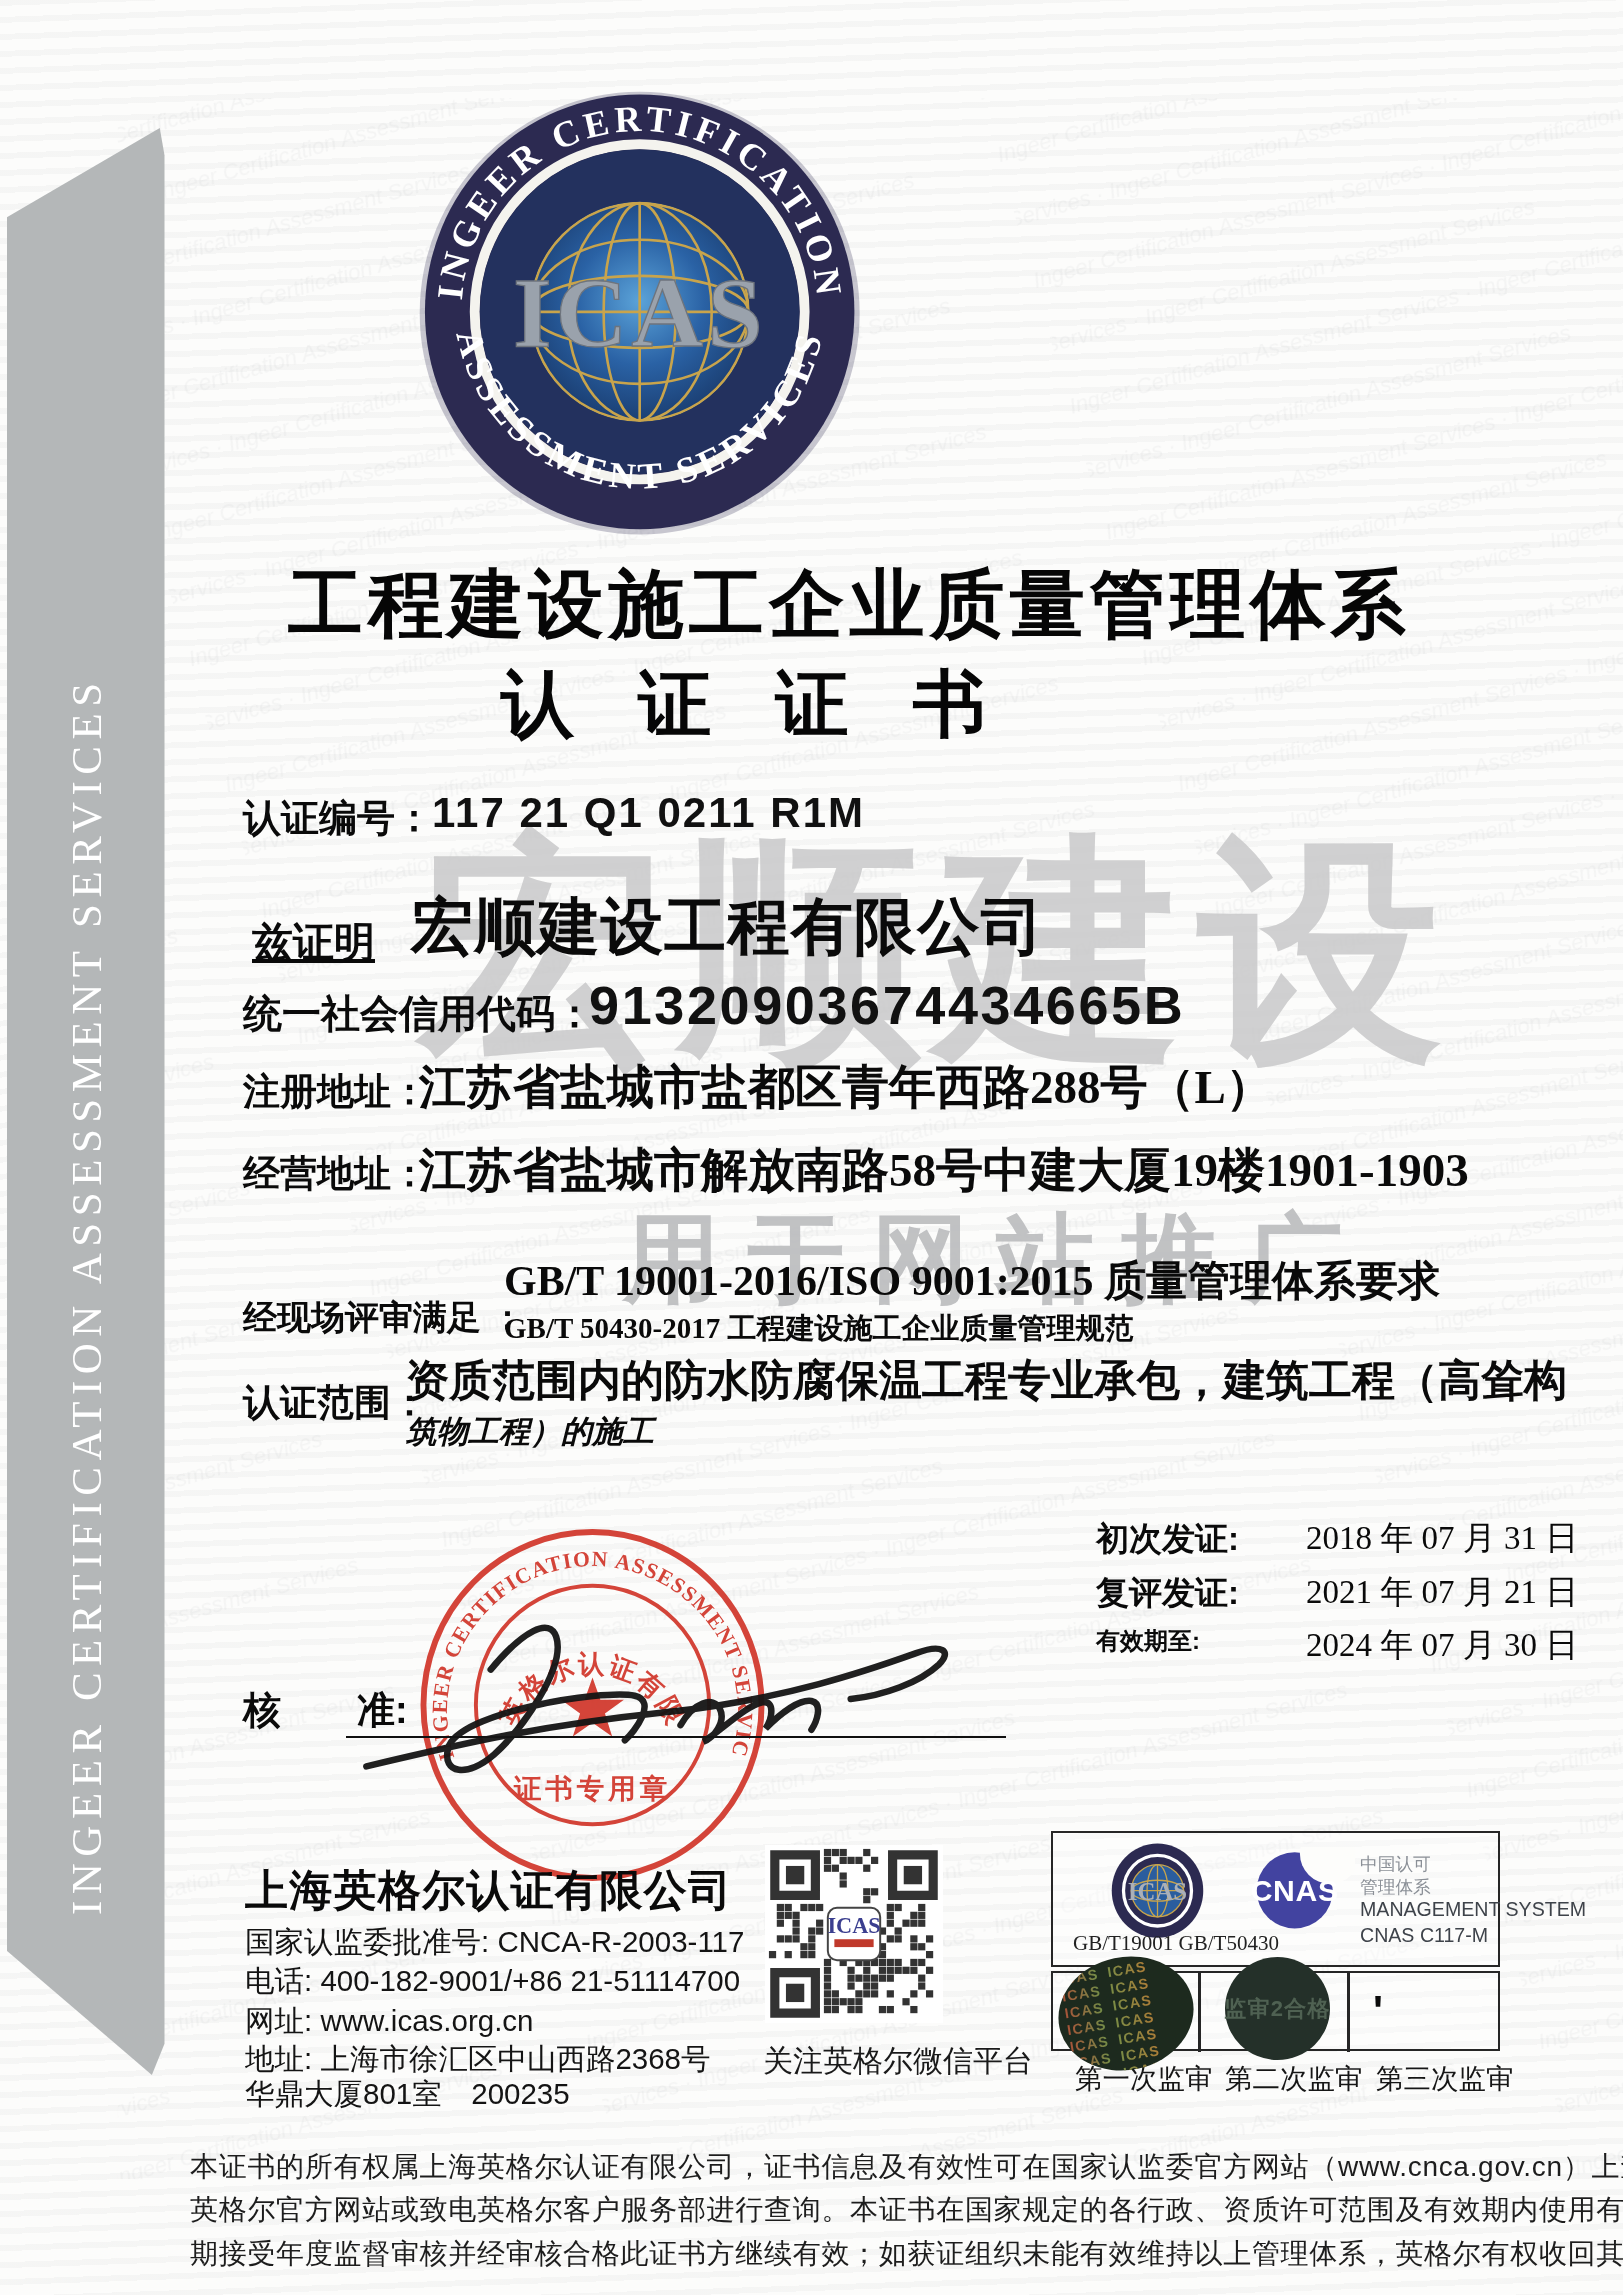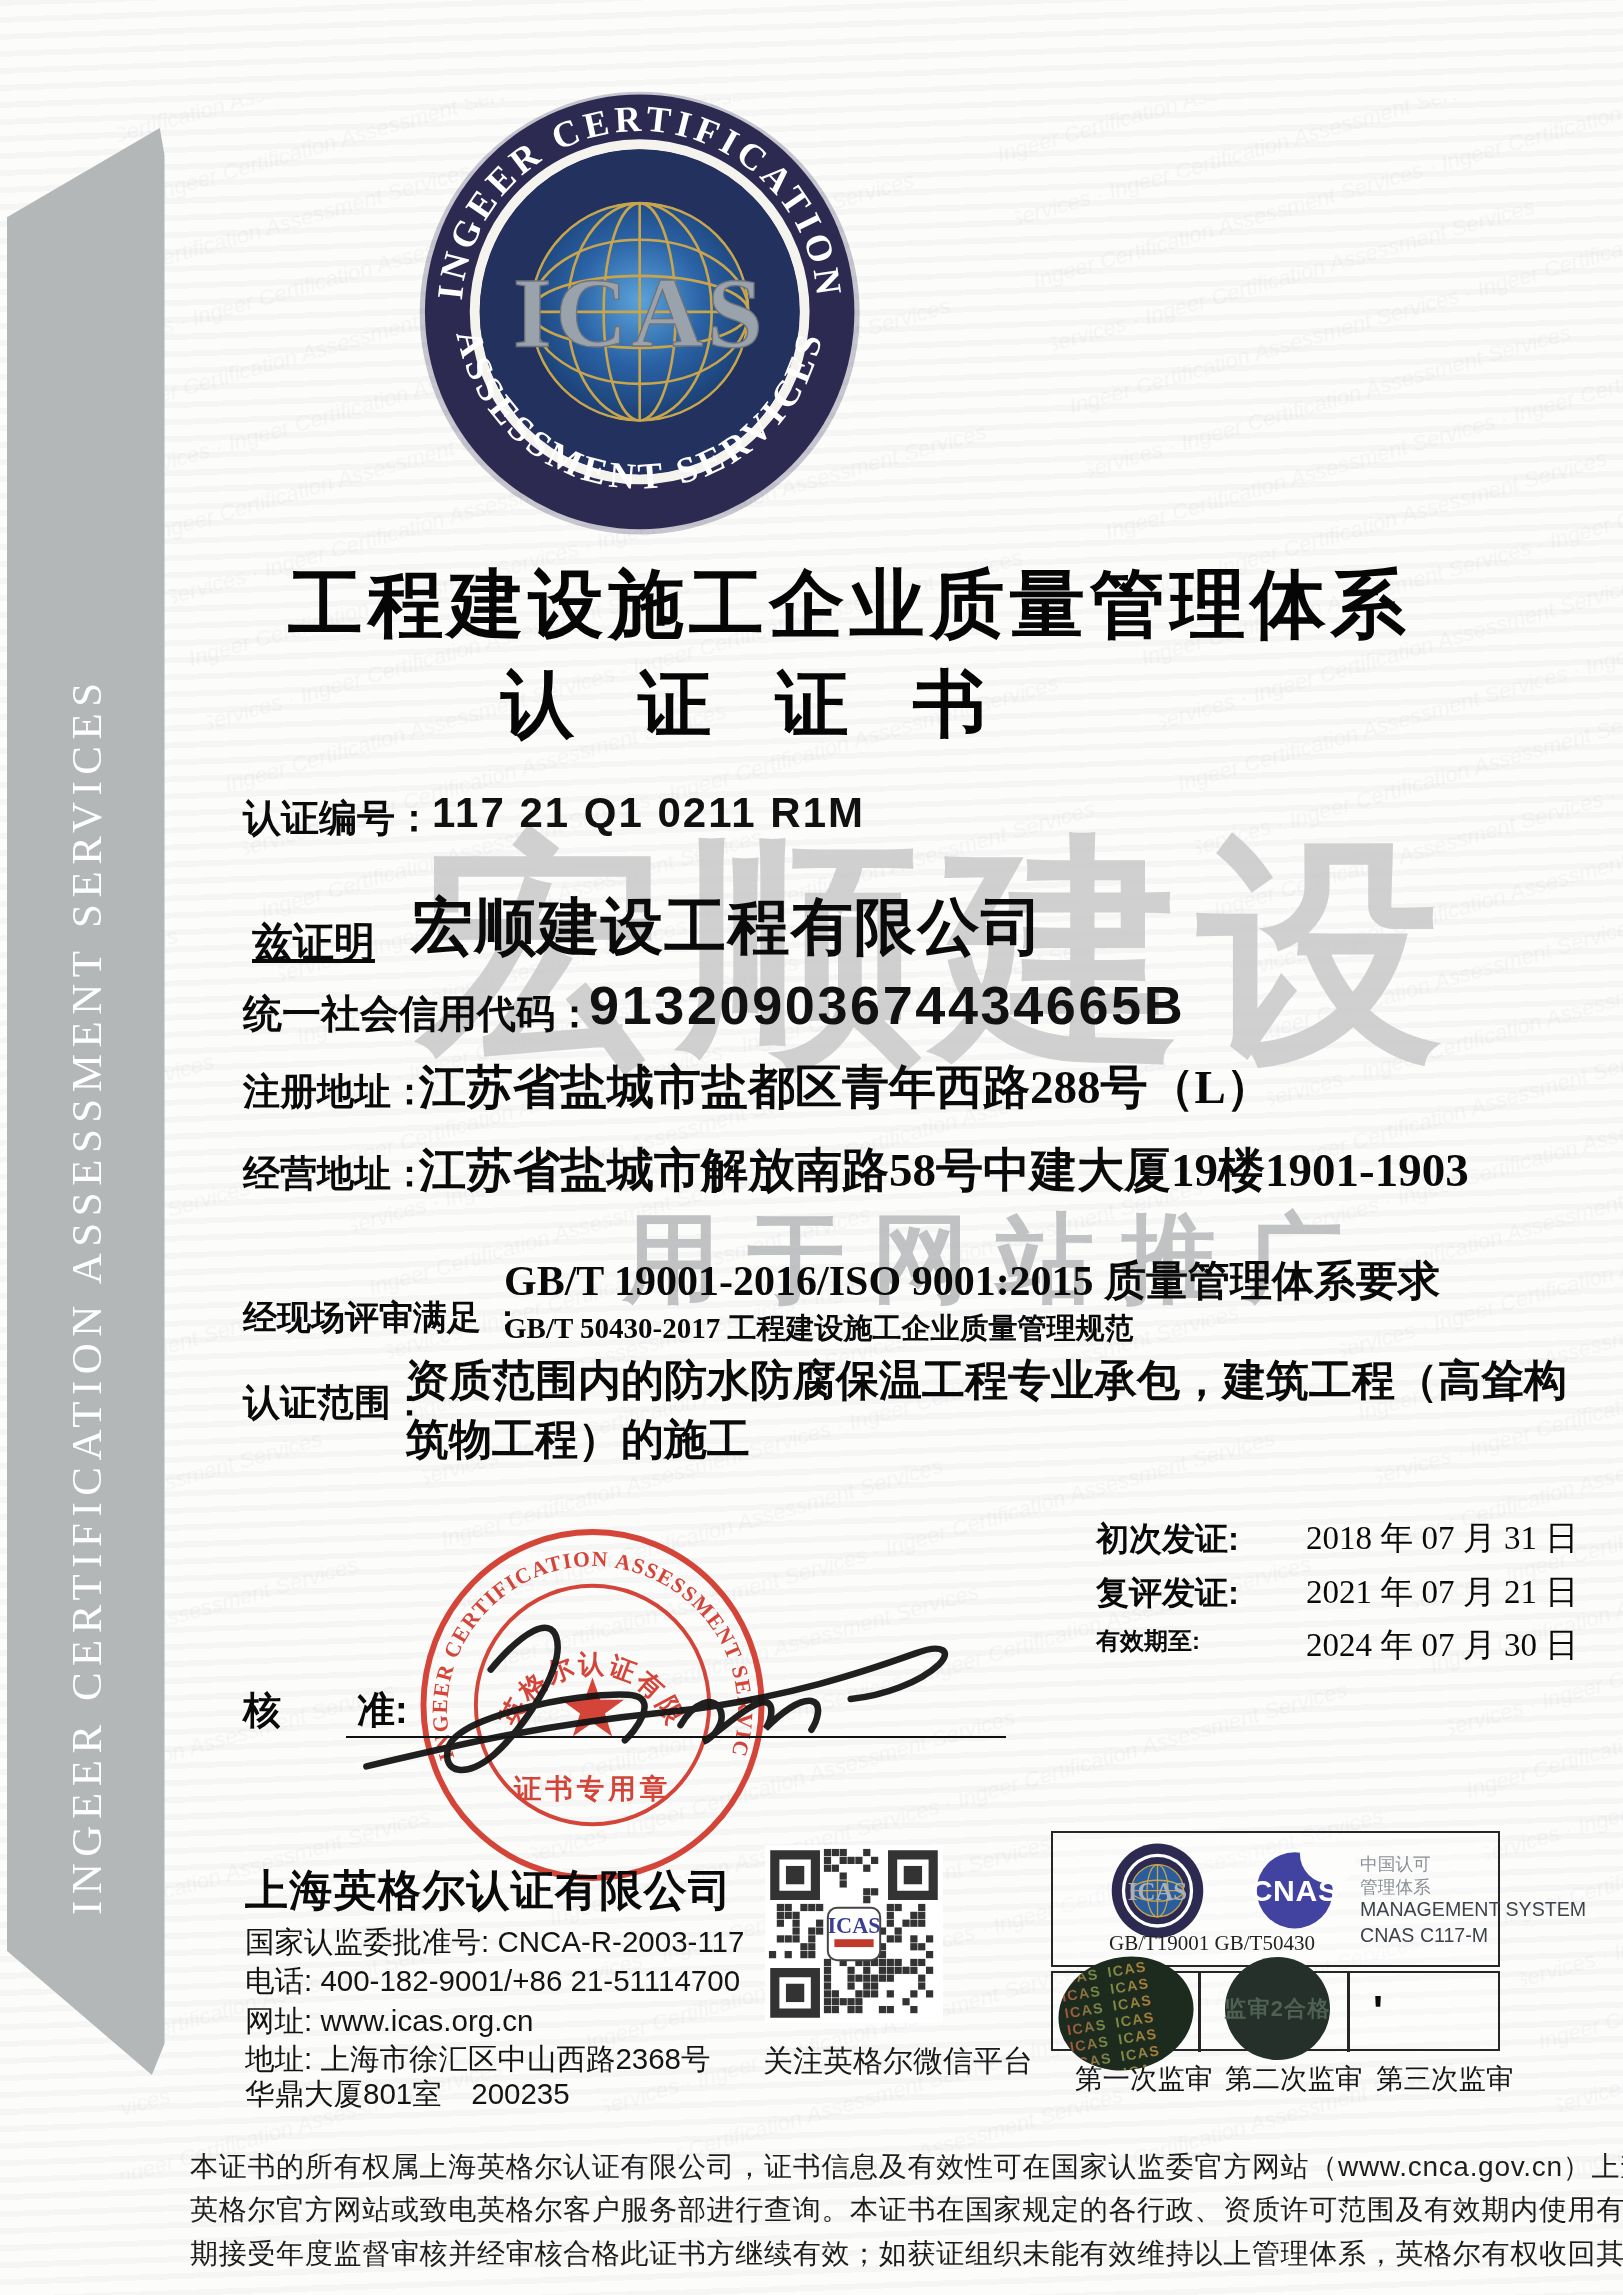--- a/index.html
+++ b/index.html
@@ -109,21 +109,21 @@
 
   <span class="abs z3 lbl" style="left:243px;top:1149px;font-size:37px;">经营地址：</span>
   <span class="abs z3 val" style="left:419px;top:1139px;font-size:47px;">江苏省盐城市解放南路58号中建大厦19楼1901-1903</span>
 
   <span class="abs z3 lbl" style="left:243px;top:1295px;font-size:34px;">经现场评审满足 ：</span>
   <span class="abs z3 val" style="left:504px;top:1253px;font-size:42px;">GB/T 19001-2016/ISO 9001:2015 质量管理体系要求</span>
   <span class="abs z3 val" style="left:504px;top:1309px;font-size:29px;">GB/T 50430-2017 工程建设施工企业质量管理规范</span>
 
   <span class="abs z3 lbl" style="left:243px;top:1378px;font-size:37px;">认证范围：</span>
   <span class="abs z3 val" style="left:406px;top:1352px;font-size:43px;">资质范围内的防水防腐保温工程专业承包，建筑工程（高耸构</span>
-  <span class="abs z3 val" style="left:406px;top:1411px;font-size:43px;">筑物工程）的施工</span>
+  <span class="abs z3 val" style="left:406px;top:1411px;font-size:31px;font-style:italic;">筑物工程）的施工</span>
 
   <span class="abs z3 lbl" style="left:1096px;top:1517px;font-size:33px;">初次发证:</span>
   <span class="abs z3 val" style="left:1306px;top:1516px;font-size:33px;font-weight:400;">2018 年 07 月 31 日</span>
   <span class="abs z3 lbl" style="left:1096px;top:1571px;font-size:33px;">复评发证:</span>
   <span class="abs z3 val" style="left:1306px;top:1570px;font-size:33px;font-weight:400;">2021 年 07 月 21 日</span>
   <span class="abs z3 lbl" style="left:1096px;top:1625px;font-size:24px;">有效期至:</span>
   <span class="abs z3 val" style="left:1306px;top:1623px;font-size:33px;font-weight:400;">2024 年 07 月 30 日</span>
 
   <svg class="abs z3" style="left:409px;top:1515px;opacity:.93;" width="367" height="380" viewBox="0 0 560 580">
     <defs>
@@ -300,21 +300,21 @@
     <circle cx="80" cy="76" r="40" fill="#2a5d9e"></circle>
     <g stroke="#c8a44c" stroke-width="2" fill="none">
       <circle cx="80" cy="76" r="40"></circle>
       <ellipse cx="80" cy="76" rx="16" ry="40"></ellipse>
       <ellipse cx="80" cy="76" rx="40" ry="16"></ellipse>
       <line x1="40" y1="76" x2="120" y2="76"></line>
       <line x1="80" y1="36" x2="80" y2="116"></line>
     </g>
     <text x="80" y="90" text-anchor="middle" font-family="Liberation Serif,serif" font-weight="700" font-size="38" fill="#aab0b8">ICAS</text>
   </svg>
-  <span class="abs z3" style="left:1073px;top:1931px;font-family:'Liberation Serif',serif;font-size:21px;color:#222;margin-left:36px;">GB/T19001 GB/T50430</span>
+  <span class="abs z3" style="left:1073px;top:1931px;font-family:'Liberation Serif',serif;font-size:21px;color:#222;">GB/T19001 GB/T50430</span>
 
   <svg class="abs z3" style="left:1237px;top:1847px;" width="118" height="92" viewBox="0 0 180 140">
     <circle cx="88" cy="66" r="58" fill="#4243a0"></circle>
     <circle cx="142" cy="10" r="46" fill="#fdfdfb"></circle>
     <text x="88" y="82" text-anchor="middle" font-weight="900" font-size="46" fill="#ffffff" letter-spacing="1">CNAS</text>
   </svg>
   <span class="abs z3" style="left:1360px;top:1852px;font-size:17.7px;color:#8b9097;">中国认可</span>
   <span class="abs z3" style="left:1360px;top:1875px;font-size:17.7px;color:#8b9097;">管理体系</span>
   <span class="abs z3" style="left:1360px;top:1898px;font-size:19.6px;color:#3e434a;">MANAGEMENT SYSTEM</span>
   <span class="abs z3" style="left:1360px;top:1924px;font-size:19.6px;color:#3e434a;">CNAS C117-M</span>

